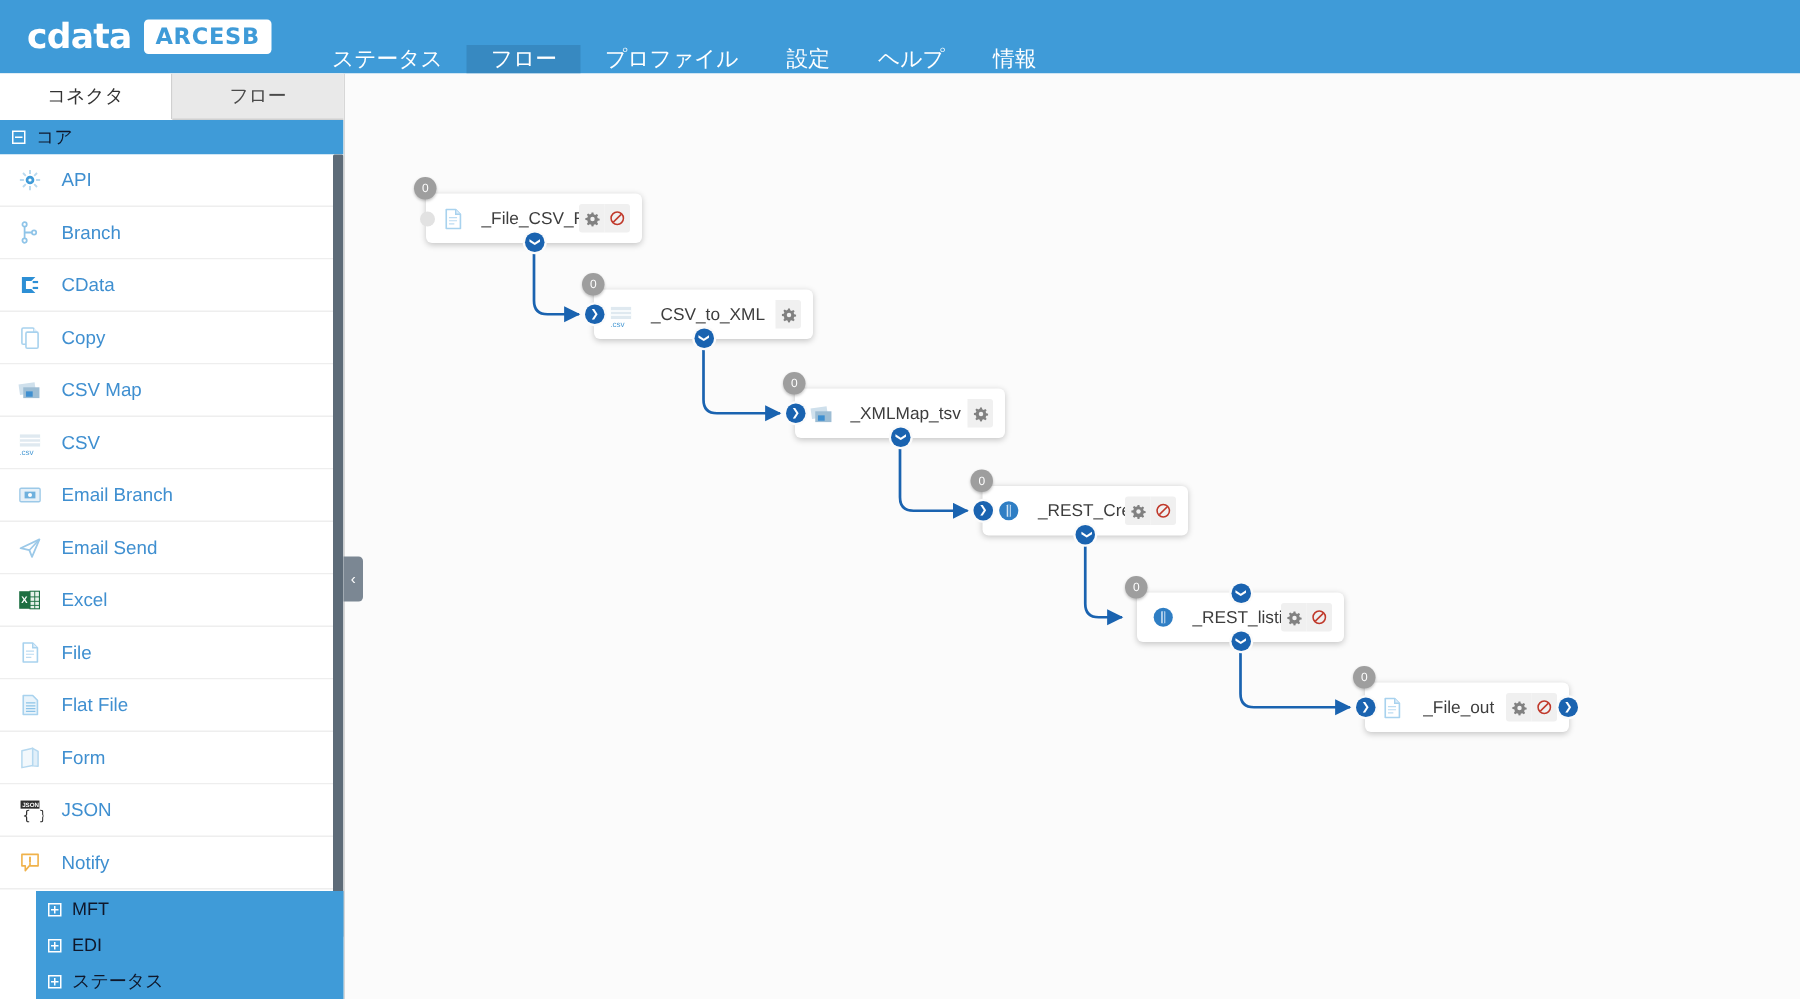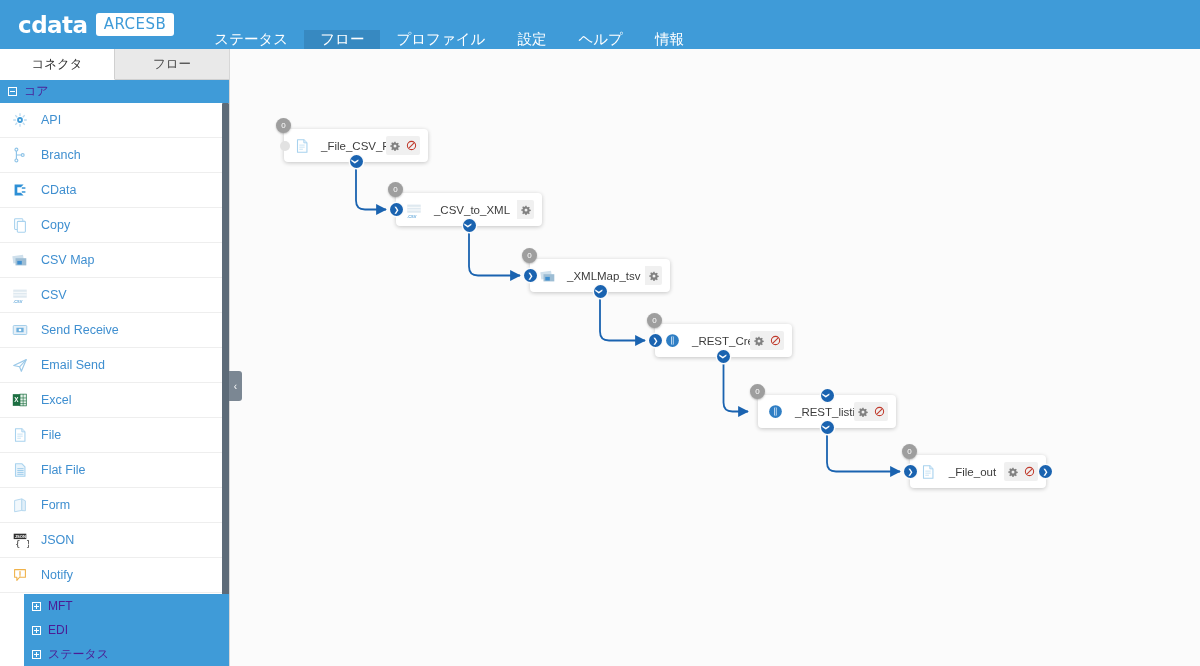--- a/index.html
+++ b/index.html
@@ -14,21 +14,21 @@
   .topbar {
     position:absolute; top:0; left:0; width:1200px; height:49px;
     background:#3f9bd8; display:flex; align-items:stretch;
   }
   .brand { display:flex; align-items:center; padding:0 18px 0 18px; gap:8px; }
   .brand-cdata {
     color:#fff; font-size:23px; letter-spacing:-0.5px; font-weight:700;
     font-family:"DejaVu Sans", sans-serif;
   }
   .brand-arcesb {
-    background:#fff; color:#3f9bd8; font-weight:400; font-size:15px;
+    background:#fff; color:#3f9bd8; font-weight:700; font-size:15px;
     padding:2px 8px 3px 8px; border-radius:3px; letter-spacing:0.5px;
     font-family:"DejaVu Sans", sans-serif;
   }
   .navitems { display:flex; align-items:flex-end; margin-left:6px; }
   .navitem {
     display:flex; align-items:center; padding:0 16px; color:#ffffff;
     font-size:14.5px; cursor:pointer; white-space:nowrap;
   }
   .navitem.active { background:#3789c1; }
 
@@ -41,21 +41,21 @@
   .side-tab {
     flex:1; display:flex; align-items:center; justify-content:center;
     font-size:12.5px; color:#4a4a4a; cursor:pointer;
     background:#e9e9e9; border-bottom:1px solid #d0d0d0;
   }
   .side-tab.active {
     background:#ffffff; color:#333; border-bottom:1px solid #ffffff;
     border-right:1px solid #d0d0d0;
   }
   .group-header {
-    height:23px; background:#3f9bd8; color:#4c1d95; font-size:12px;
+    height:23px; background:#3f9bd8; color:#0f172a; font-size:12px;
     display:flex; align-items:center; padding-left:8px; gap:7px; cursor:pointer;
   }
   .plusbox {
     width:9px; height:9px; border:1px solid #fff; position:relative;
     display:inline-block; flex:0 0 auto;
   }
   .plusbox::before {
     content:""; position:absolute; left:1px; right:1px; top:3px;
     height:1px; background:#fff;
   }
@@ -257,21 +257,21 @@
           <span>CSV</span>
         </div>
         <div class="conn-item">
           <span class="conn-icon">
             <svg viewBox="0 0 20 20" width="18" height="18">
               <rect x="2.5" y="5" width="15" height="10" rx="1" fill="#e6f0f8" stroke="#9cc9e8" stroke-width="1"></rect>
               <rect x="6" y="7.5" width="8" height="5" fill="#6fb0dd"></rect>
               <circle cx="10" cy="10" r="1.5" fill="#fff"></circle>
             </svg>
           </span>
-          <span>Send Receive</span>
+          <span>Email Branch</span>
         </div>
         <div class="conn-item">
           <span class="conn-icon">
             <svg viewBox="0 0 20 20" width="18" height="18">
               <path d="M3 10.5L17 4l-5.5 13-2-5z" fill="none" stroke="#9cc9e8" stroke-width="1.3" stroke-linejoin="round"></path>
               <path d="M9.5 12L17 4" stroke="#9cc9e8" stroke-width="1.2"></path>
             </svg>
           </span>
           <span>Email Send</span>
         </div>

